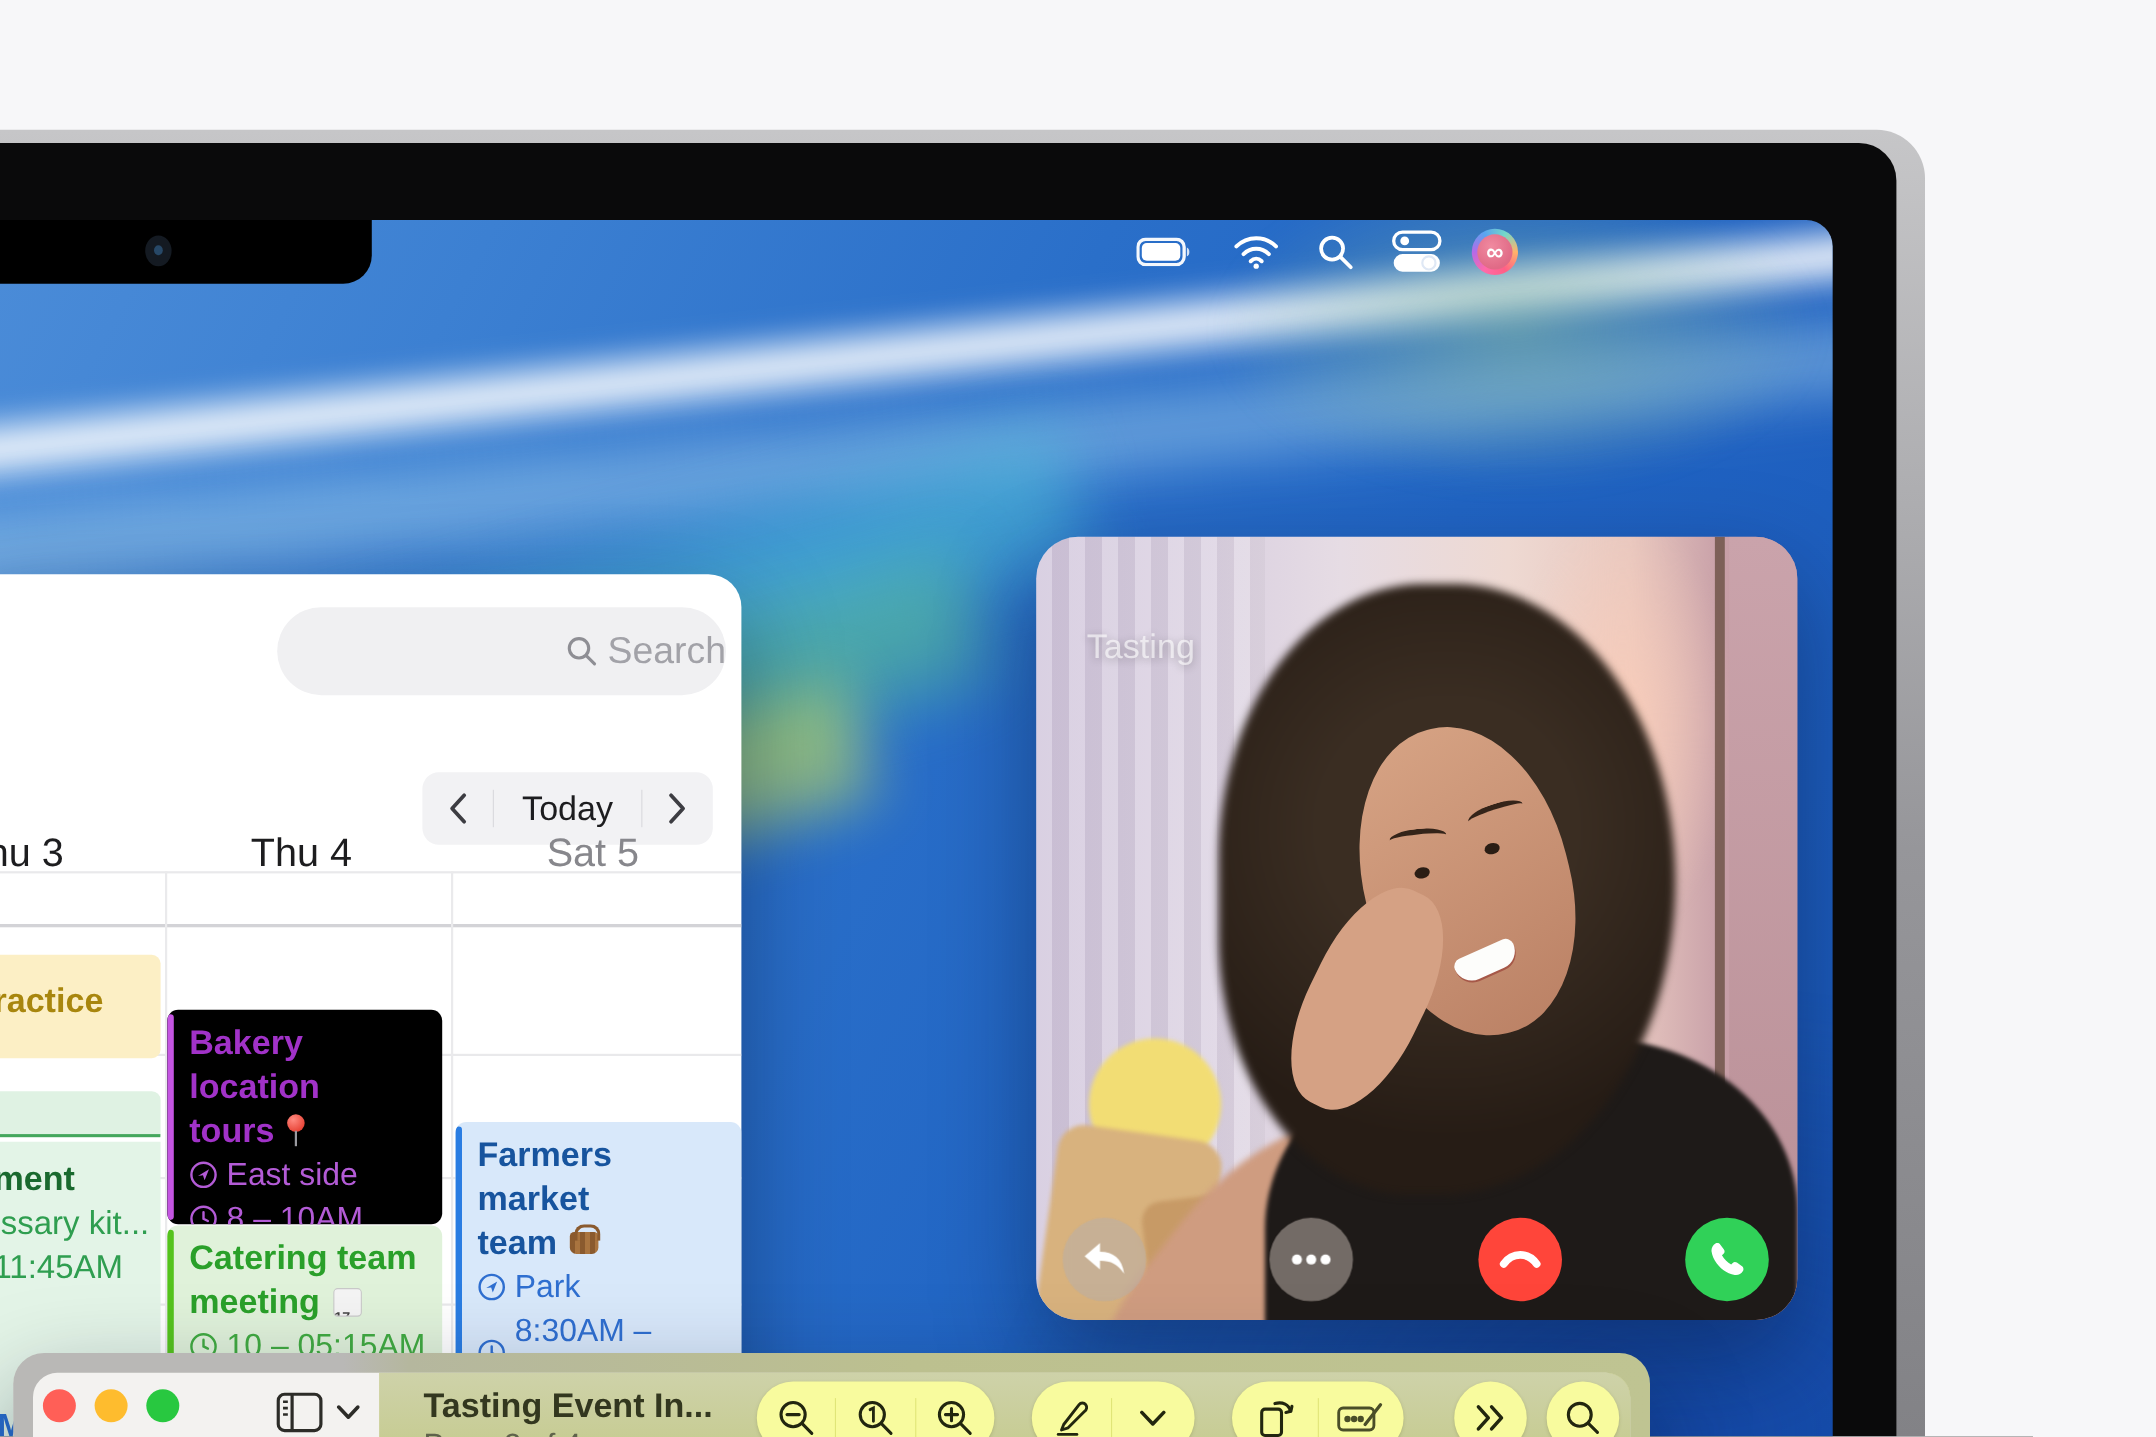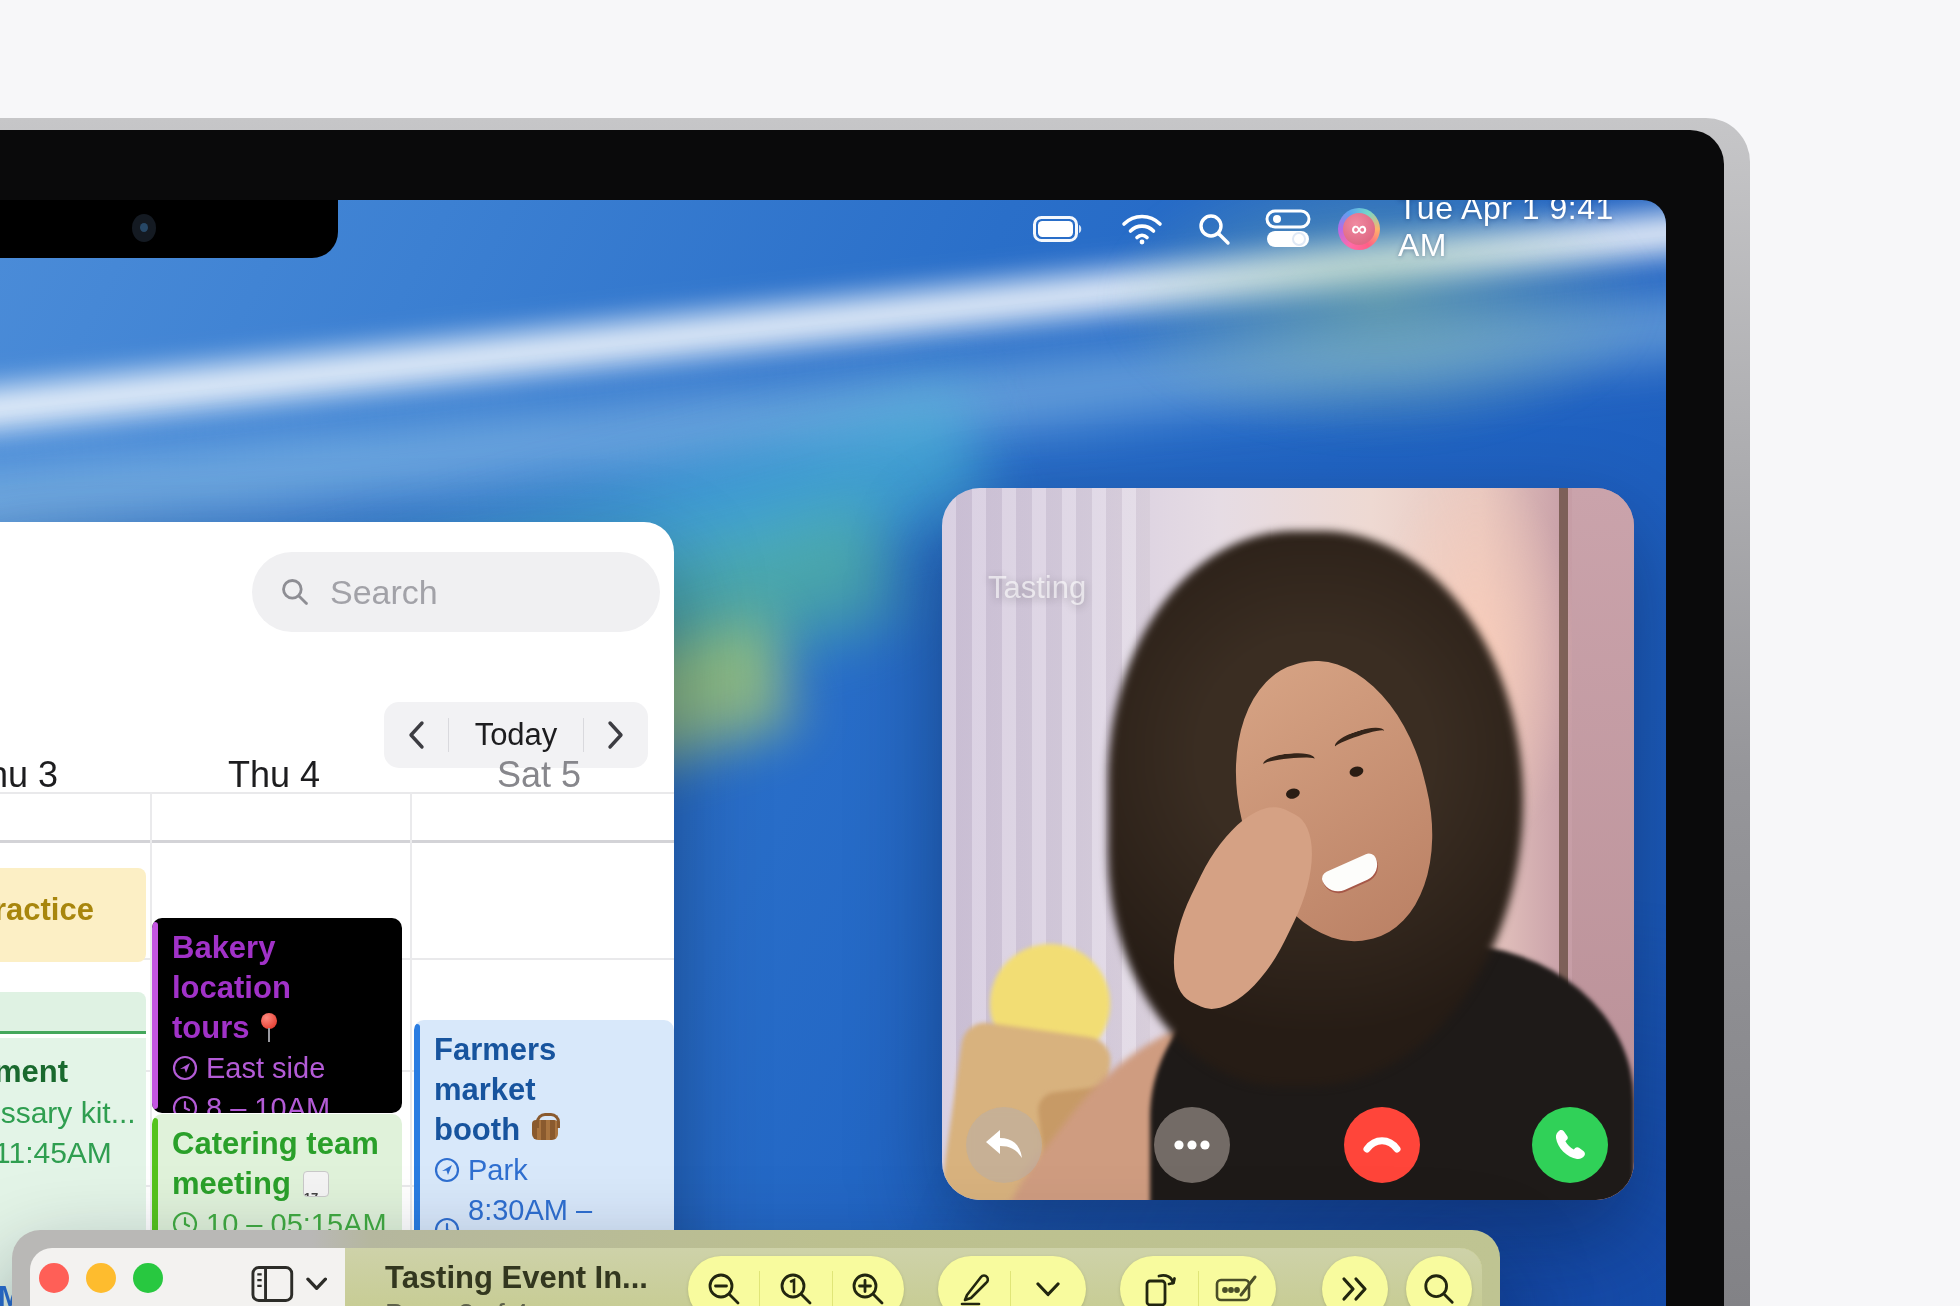--- a/index.html
+++ b/index.html
@@ -50,21 +50,21 @@
   .siri-inner { width:32px; height:32px; border-radius:50%;
     background:radial-gradient(circle at 40% 35%,#f08aa0,#e06a86 70%); color:#fff; font-size:22px;
     display:flex; align-items:center; justify-content:center; font-weight:700; }
 
   
   .window { position:absolute; box-shadow:0 36px 90px rgba(5,15,45,.4); }
 
   
   .cal { left:-36px; top:322px; width:710px; height:984px; background:#ffffff; border-radius:30px; overflow:hidden; }
   .cal-search { position:absolute; left:288px; top:30px; width:408px; height:80px; border-radius:40px;
-    background:#f0f0f2; display:flex; align-items:center; padding-left:28px; gap:20px; }
+    background:#f0f0f2; display:flex; align-items:center; padding-left:28px; gap:8px;justify-content:flex-end; }
   .cal-search .ph { color:#a2a2a8; font-size:34px; }
   .today-pill { position:absolute; left:420px; top:180px; width:264px; height:66px; border-radius:15px;
     background:#f2f2f4; display:flex; align-items:center; }
   .tp-btn { width:64px; height:100%; display:flex; align-items:center; justify-content:center; color:#44444a; }
   .tp-div { width:1px; height:34px; background:#d9d9dd; }
   .tp-today { flex:1; text-align:center; font-size:31px; color:#1d1d1f; }
   .day-row { position:absolute; left:0; top:232px; width:100%; height:40px; font-size:36px; color:#1d1d1f; }
   .day-thu { position:absolute; left:24px; }
   .day-fri { position:absolute; left:246px; width:128px; text-align:center; }
   .day-sat { position:absolute; left:511px; width:128px; text-align:center; color:#87878c; }
@@ -218,21 +218,20 @@
           <circle cx="12" cy="10" r="4" fill="#fff"></circle>
           <rect x="2" y="22" width="42" height="16" rx="8" fill="#fff"></rect>
           <circle cx="34" cy="30" r="6" fill="#fff" stroke="#dfe8f5" stroke-width="2"></circle>
         </svg>
       </div>
       <div class="mb-icon" style="left:1336px;width:46px;">
         <span class="siri-badge">
             <span class="siri-inner">∞</span>
           </span>
       </div>
-      <div class="mb-time">Tue Apr 1  9:41 AM</div>
     </div>
 
     <div class="notch">
       <div class="camera">
           <i></i>
         </div>
     </div>
 
     <div class="window cal">
       <div class="cal-search">
@@ -340,21 +339,21 @@
             <span>10 – 05:15AM</span>
           </div>
         </div>
       </div>
 
       <div class="evt evt-satblue">
         <div class="bar"></div>
         <div class="body">
           <div class="evt-title">Farmers market</div>
           <div class="evt-title" style="display:flex;align-items:center;gap:8px;">
-            <span>booth</span>
+            <span>team</span>
             <span class="mini-basket"></span>
           </div>
           <div class="evt-row">
             <span class="cicon">
               <svg width="26" height="26" viewBox="0 0 26 26" fill="none" stroke="#2f6fd0" stroke-width="2.2">
                   <circle cx="13" cy="13" r="11"></circle>
                   <path d="M8 14 L18 8 L14 18 L12.5 13.5 Z" fill="#2f6fd0" stroke="none"></path>
                 </svg>
             </span>
             <span>Park</span>

